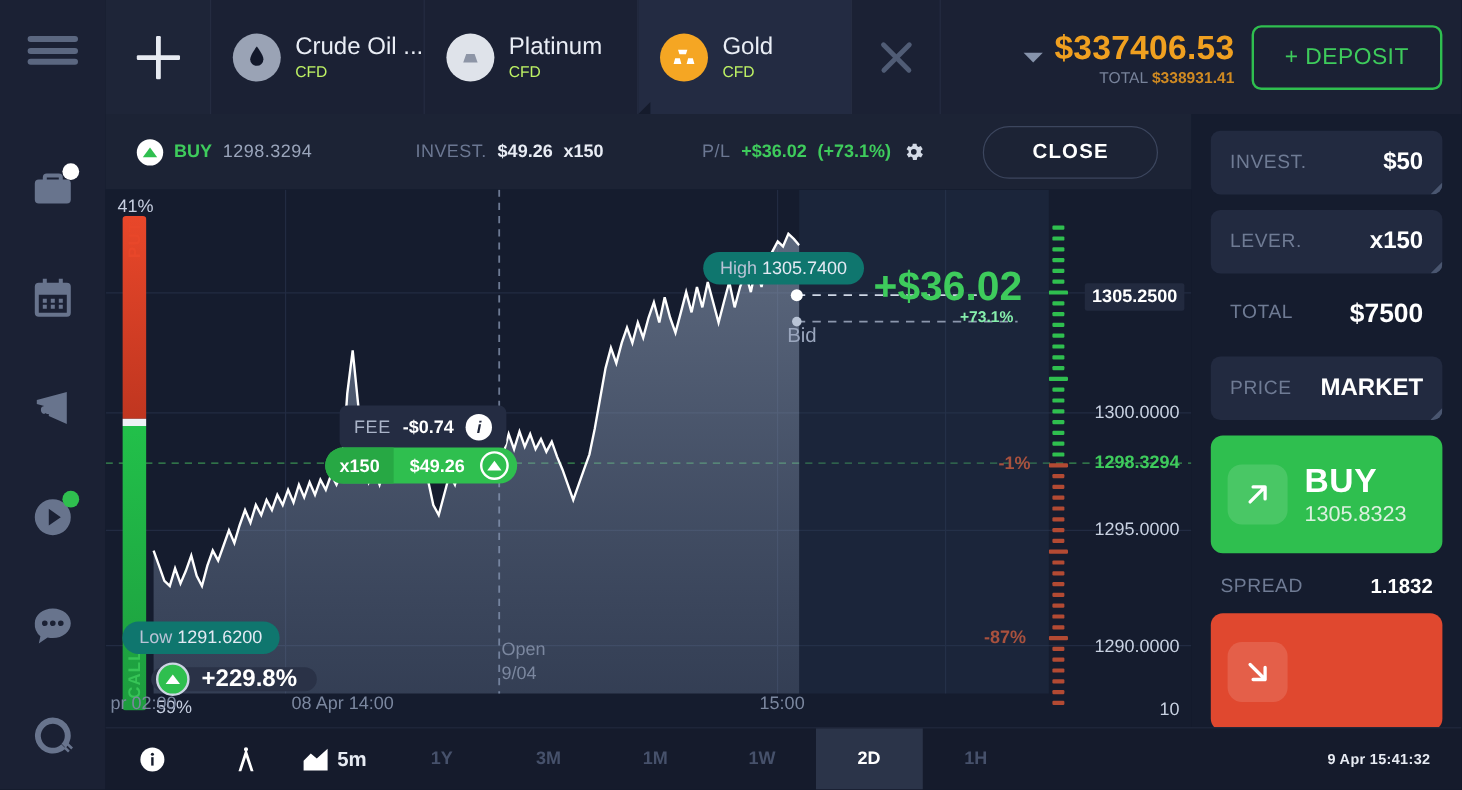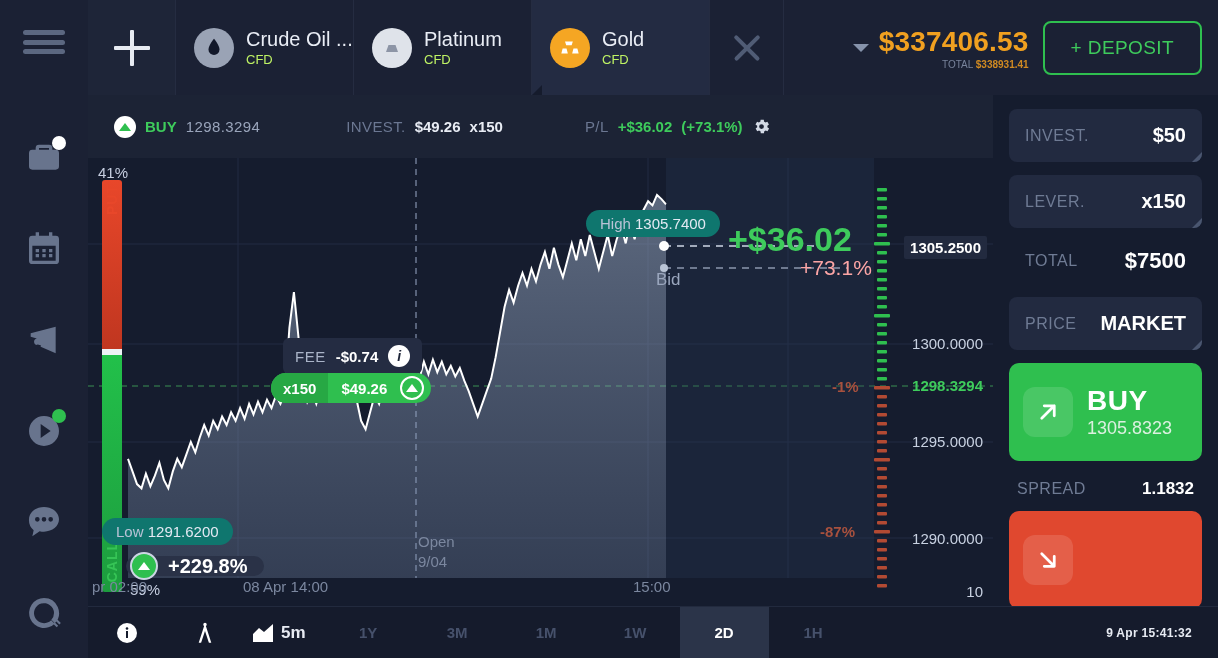--- a/index.html
+++ b/index.html
@@ -76,21 +76,21 @@
     background:#505c75; border-radius:2px;
   }
   .close-tab .x:before { transform:rotate(45deg); }
   .close-tab .x:after  { transform:rotate(-45deg); }
 
   .balance-area { flex:1; display:flex; align-items:center; justify-content:flex-end; padding-right:16px; gap:14px; }
   .bal-wrap { display:flex; align-items:center; gap:10px; cursor:pointer; }
   .chev { width:0;height:0;border-left:8px solid transparent;border-right:8px solid transparent;border-top:8px solid #8693ab; }
   .bal-col { text-align:right; }
   .bal-main { font-size:28px; color:#f0a020; font-weight:bold; letter-spacing:0.2px; }
-  .bal-sub { font-size:10px; color:#78839b; margin-top:1px; }
+  .bal-sub { font-size:13px; color:#78839b; margin-top:1px; }
   .bal-sub b { color:#d08a22; font-weight:bold; }
   .deposit-btn {
     border:2px solid #2fbf4f; color:#3ecb5c; border-radius:8px;
     padding:14px 26px; font-size:19px; letter-spacing:0.4px; cursor:pointer;
     background:transparent; white-space:nowrap;
   }
 
   
   .tradebar {
     position:absolute; left:88px; top:95px; width:905px; height:63px;
@@ -133,21 +133,21 @@
 
   .pill {
     position:absolute; background:#0f766e; color:#b9c3d6; border-radius:16px;
     padding:5px 14px; font-size:15px; white-space:nowrap;
   }
   .pill b { color:#e3e9f3; font-weight:normal; }
   .high-pill { left:498px; top:52px; }
   .low-pill  { left:14px; top:360px; }
 
   .pl-big { position:absolute; left:640px; top:62px; color:#3ecb5c; font-size:34px; font-weight:bold; }
-  .pl-pct { position:absolute; left:712px; top:98px; color:#fca5a5; font-size:21px; font-weight:normal; }
+  .pl-pct { position:absolute; left:712px; top:98px; color:#86efac; font-size:13px; font-weight:bold; }
   .bid-lbl { position:absolute; left:568px; top:112px; color:#9aa6bd; font-size:17px; }
 
   .fee-box {
     position:absolute; left:195px; top:180px; background:#242c42; border-radius:6px;
     padding:7px 12px; display:flex; align-items:center; gap:10px; font-size:15px;
   }
   .fee-box .fk { color:#aab4c8; letter-spacing:.5px; }
   .fee-box .fv { color:#fff; font-weight:bold; }
   .info-i { width:22px;height:22px;border-radius:50%;background:#fff;color:#1d2438;
     font-size:14px; font-weight:bold; display:flex;align-items:center;justify-content:center; font-style:italic; cursor:pointer;}
@@ -354,20 +354,21 @@
       <span class="v">x150</span>
     </div>
     <div class="tb-group" style="margin-left:82px">
       <span class="k">P/L</span>
       <span class="g">+$36.02</span>
       <span class="g">(+73.1%)</span>
       <svg class="gear" viewBox="0 0 24 24">
         <path fill="#d3dae6" d="M19.4 13a7.8 7.8 0 0 0 0-2l2-1.6-2-3.4-2.4 1a7.6 7.6 0 0 0-1.7-1l-.4-2.5h-4l-.4 2.5a7.6 7.6 0 0 0-1.7 1l-2.4-1-2 3.4L6.6 11a7.8 7.8 0 0 0 0 2l-2 1.6 2 3.4 2.4-1a7.6 7.6 0 0 0 1.7 1l.4 2.5h4l.4-2.5a7.6 7.6 0 0 0 1.7-1l2.4 1 2-3.4zM12 15a3 3 0 1 1 0-6 3 3 0 0 1 0 6z"></path>
       </svg>
     </div>
+    <button class="close-btn">CLOSE</button>
   </div>
 
   <div class="chart">
 
     <svg class="chart-bg-grid" width="905" height="448">
       <defs>
         <linearGradient id="areaFill" x1="0" y1="0" x2="0" y2="1">
           <stop offset="0%" stop-color="#9fb0c9" stop-opacity="0.52"></stop>
           <stop offset="100%" stop-color="#7c8fae" stop-opacity="0.30"></stop>
         </linearGradient>

